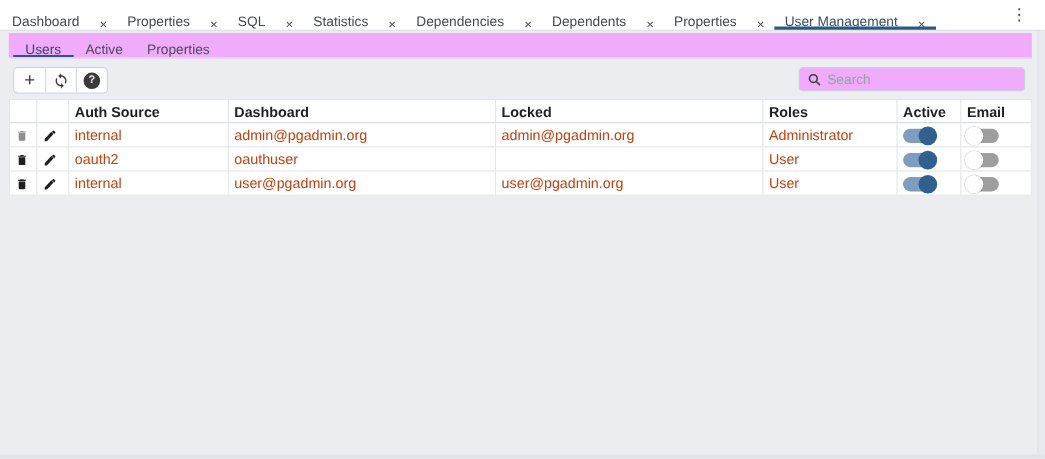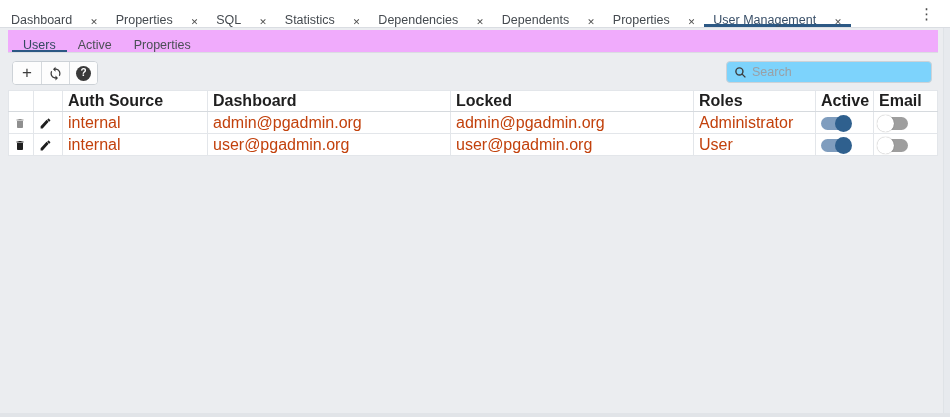--- a/index.html
+++ b/index.html
@@ -61,35 +61,35 @@
   }
   .tbtn + .tbtn { border-left:1px solid #d5d9dd; }
   .plus-glyph { font-size:17px; font-weight:400; color:#3c3c3c; line-height:1; margin-top:-1px; }
   .help-circle {
     width:15px; height:15px; border-radius:50%; background:#3a3a3a;
     color:#ffffff; font-size:10px; font-weight:700;
     display:flex; align-items:center; justify-content:center; line-height:1;
   }
   .searchbox {
     position:absolute; left:726px; top:61px; width:206px; height:22px;
-    background:#7dd3fc; border:1px solid #cdd2d7; border-radius:4px;
+    background:#f0abfc; border:1px solid #cdd2d7; border-radius:4px;
     display:flex; align-items:center; padding-left:7px; gap:5px;
   }
   .searchbox input {
     border:none; outline:none; flex:1; font-size:12.5px;
     font-family:"Liberation Sans", sans-serif; color:#333; background:transparent;
     min-width:0;
   }
   .searchbox input::placeholder { color:#9aa0a6; }
 
   
   table.grid {
     position:absolute; left:8px; top:90px; width:929px;
     border-collapse:collapse; table-layout:fixed;
-    background:#ffffff; font-size:16px;
+    background:#ffffff; font-size:13px;
   }
   table.grid th, table.grid td {
     border:1px solid #e3e6ea;
     padding:0 0 0 5px; overflow:hidden; white-space:nowrap;
     text-align:left; vertical-align:middle;
   }
   table.grid { border:1px solid #d6dade; }
   table.grid th {
     height:21px; font-weight:700; color:#1f1f1f;
     border-bottom:1px solid #d6dade; background:#ffffff;
@@ -259,20 +259,46 @@
             </svg>
         </span>
       </td>
       <td class="icon-cell">
         <span class="row-icon">
           <svg width="13" height="13" viewBox="0 0 24 24">
               <path d="M3 17.25V21h3.75L17.81 8.94l-3.75-3.75L3 17.25zM20.71 7.04c.39-.39.39-1.02 0-1.41l-2.34-2.34c-.39-.39-1.02-.39-1.41 0l-1.83 1.83 3.75 3.75 1.83-1.83z"></path>
             </svg>
         </span>
       </td>
+      <td>oauth2</td>
+      <td>oauthuser</td>
+      <td></td>
+      <td>User</td>
+      <td class="toggle-cell">
+        <span class="toggle on"><span class="knob"></span></span>
+      </td>
+      <td class="toggle-cell">
+        <span class="toggle off"><span class="knob"></span></span>
+      </td>
+    </tr>
+    <tr>
+      <td class="icon-cell">
+        <span class="row-icon">
+          <svg width="12" height="13" viewBox="0 0 24 24">
+              <path d="M6 19c0 1.1.9 2 2 2h8c1.1 0 2-.9 2-2V7H6v12zM19 4h-3.5l-1-1h-5l-1 1H5v2h14V4z"></path>
+            </svg>
+        </span>
+      </td>
+      <td class="icon-cell">
+        <span class="row-icon">
+          <svg width="13" height="13" viewBox="0 0 24 24">
+              <path d="M3 17.25V21h3.75L17.81 8.94l-3.75-3.75L3 17.25zM20.71 7.04c.39-.39.39-1.02 0-1.41l-2.34-2.34c-.39-.39-1.02-.39-1.41 0l-1.83 1.83 3.75 3.75 1.83-1.83z"></path>
+            </svg>
+        </span>
+      </td>
       <td>internal</td>
       <td>user@pgadmin.org</td>
       <td>user@pgadmin.org</td>
       <td>User</td>
       <td class="toggle-cell">
         <span class="toggle on"><span class="knob"></span></span>
       </td>
       <td class="toggle-cell">
         <span class="toggle off"><span class="knob"></span></span>
       </td>

